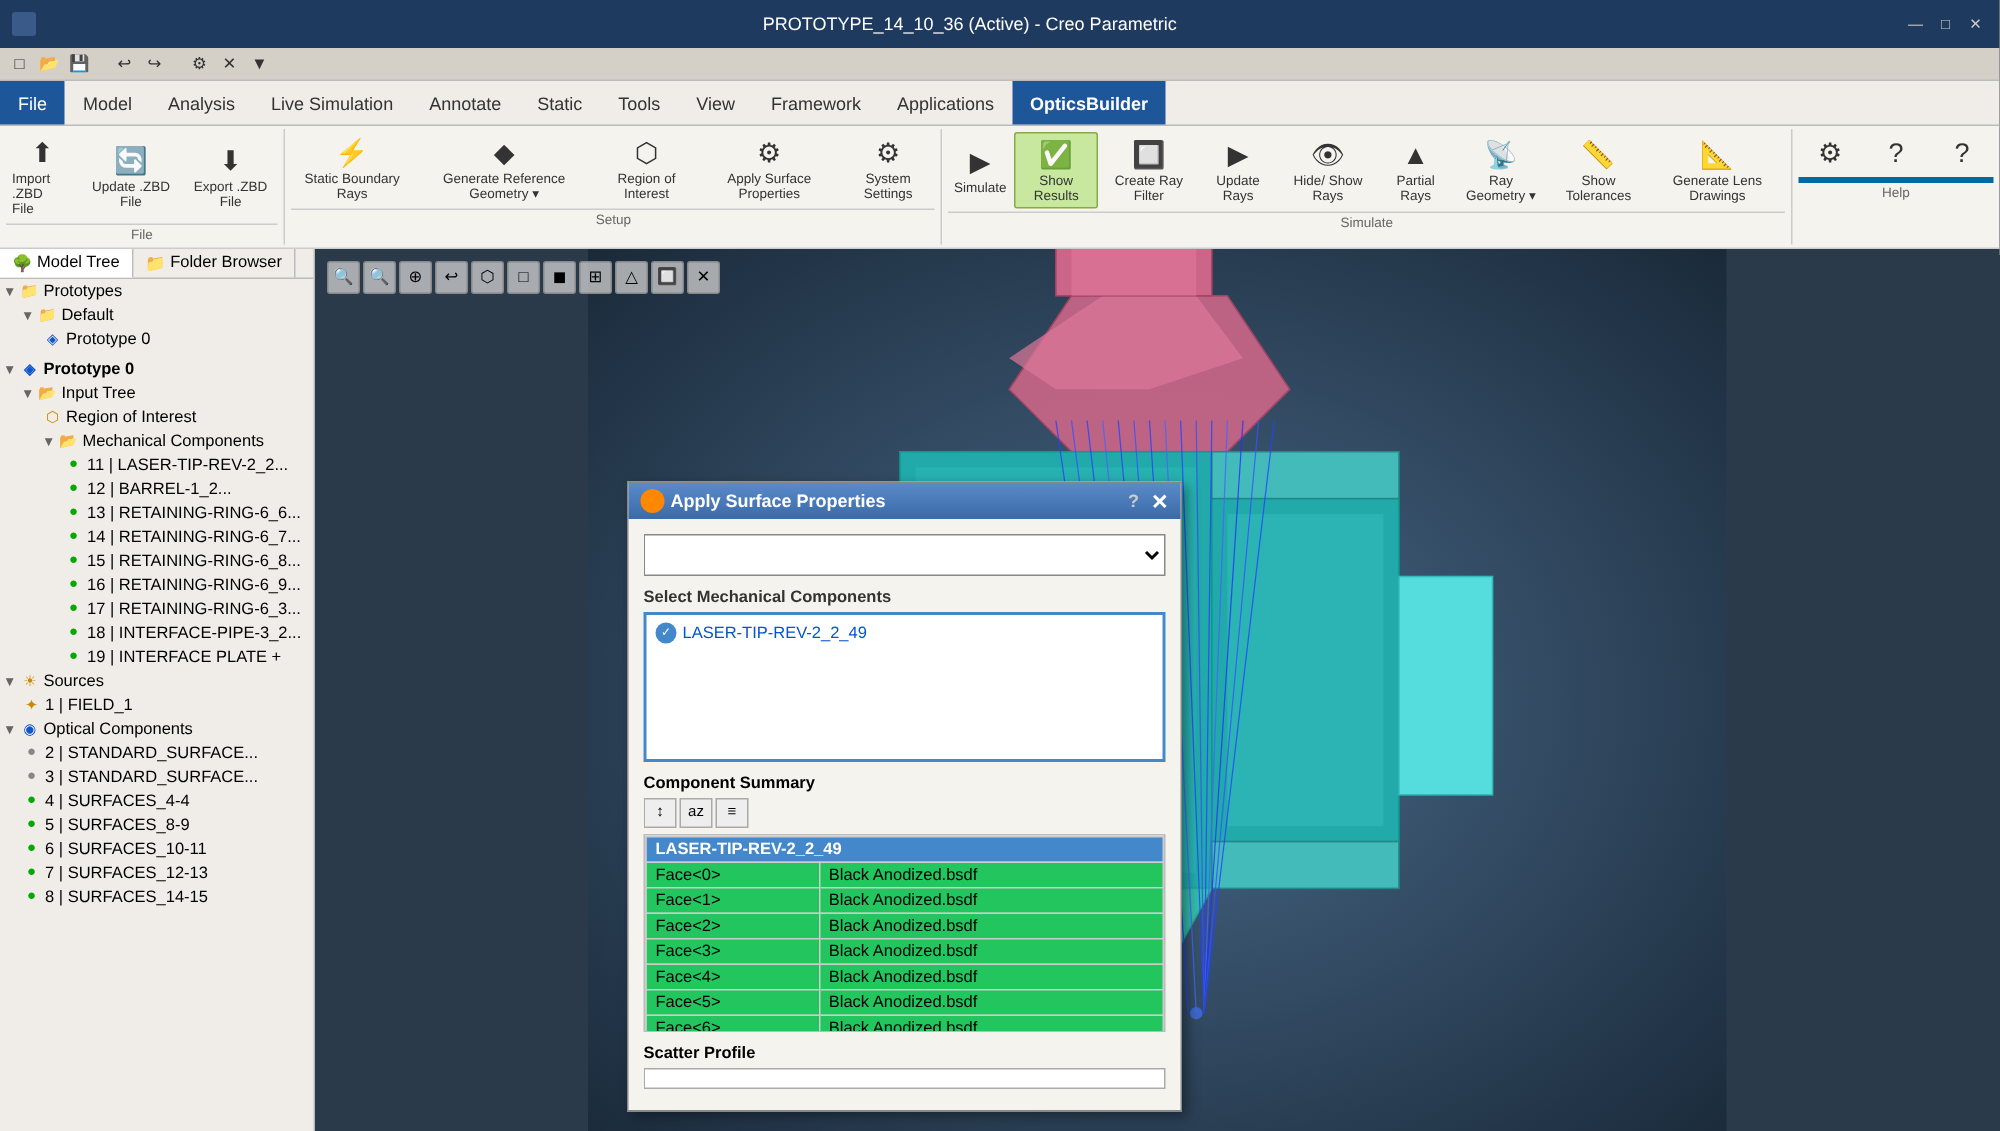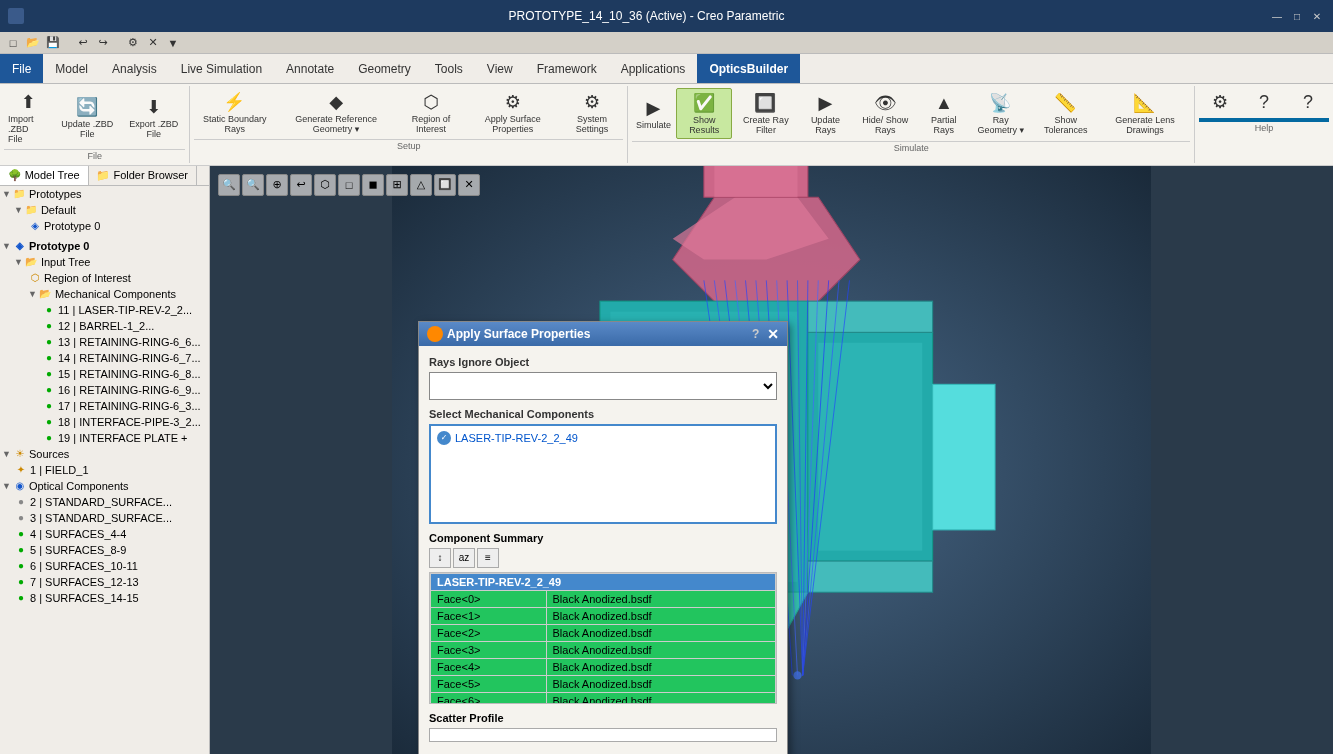--- a/index.html
+++ b/index.html
@@ -109,21 +109,21 @@
   <span class="qa-btn">✕</span>
   <span class="qa-btn">▼</span>
 </div>
 
 <div id="menu-bar">
   <div class="menu-item active">File</div>
   <div class="menu-item">Model</div>
   <div class="menu-item">Analysis</div>
   <div class="menu-item">Live Simulation</div>
   <div class="menu-item">Annotate</div>
-  <div class="menu-item">Geometry</div>
+  <div class="menu-item">Static</div>
   <div class="menu-item">Tools</div>
   <div class="menu-item">View</div>
   <div class="menu-item">Framework</div>
   <div class="menu-item">Applications</div>
   <div class="menu-item" style="background:#1e5799;color:white;font-weight:bold;">OpticsBuilder</div>
 </div>
 
 <div id="toolbar-main">
 
   <div class="toolbar-group" style="flex-direction:column;">
@@ -469,21 +469,20 @@
           <span>Apply Surface Properties</span>
         </div>
         <div style="display:flex;align-items:center;gap:4px;">
           <span class="dialog-help">?</span>
           <span class="dialog-close">✕</span>
         </div>
       </div>
 
       <div class="dialog-body">
         
-        <div class="field-label">Rays Ignore Object</div>
         <select class="select-box">
           <option>Never</option>
           <option>Always</option>
           <option>By Filter</option>
         </select>
 
         <div class="section-sep"></div>
 
         
         <div class="field-label">Select Mechanical Components</div>

